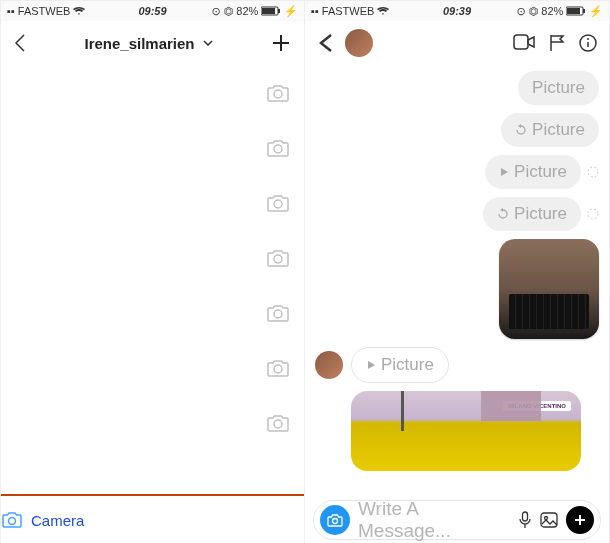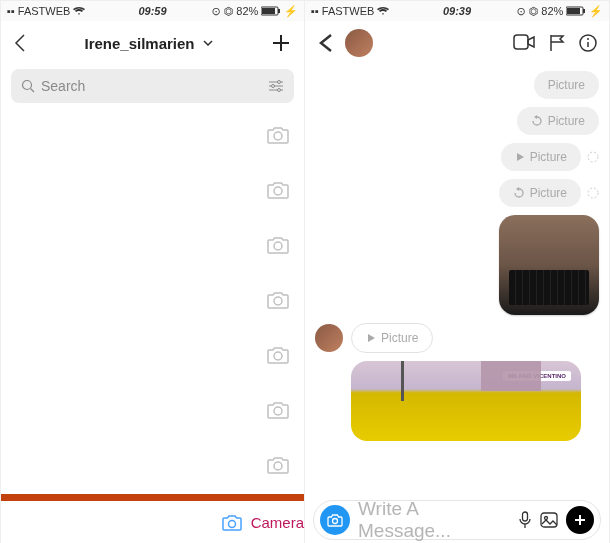--- a/index.html
+++ b/index.html
@@ -20,29 +20,29 @@
     
     .search-row { padding: 4px 10px; }
     .search-box { background: #ececec; border-radius: 8px; height: 34px; display: flex; align-items: center; padding: 0 10px; color: #8a8a8a; font-size: 14px; justify-content: space-between; }
     .search-box .left { display: flex; align-items: center; gap: 6px; }
     
     .convo-list { flex: 1; overflow: hidden; }
     .convo-row { height: 55px; display: flex; align-items: center; justify-content: space-between; padding: 0 14px; }
     .avatar-placeholder { width: 46px; height: 46px; border-radius: 50%; background: #fff; margin-left: -38px; }
     .convo-row .cam { color: #c0c0c0; }
     
-    .bottom-bar { height: 50px; border-top: 7px solid #c2410c; display: flex; align-items: center; justify-content: flex-end; color: #be185d; font-size: 15px; gap: 8px; }
+    .bottom-bar { height: 50px; border-top: 2px solid #c2410c; display: flex; align-items: center; justify-content: flex-start; color: #1d4ed8; font-size: 15px; gap: 8px; }
     
     
     .header2 { height: 44px; display: flex; align-items: center; justify-content: space-between; padding: 0 12px; }
     .avatar-sm { width: 28px; height: 28px; border-radius: 50%; background: linear-gradient(135deg, #8a5a44, #c08060); }
     .hdr-icons { display: flex; gap: 14px; color: #333; }
     
     .chat-body { flex: 1; overflow: hidden; padding: 6px 10px; display: flex; flex-direction: column; align-items: flex-end; gap: 8px; }
-    .bubble { background: #efefef; border-radius: 18px; padding: 7px 14px; color: #aaa; font-size: 12px; display: flex; align-items: center; gap: 5px; }
+    .bubble { background: #efefef; border-radius: 18px; padding: 7px 14px; color: #aaa; font-size: 17px; display: flex; align-items: center; gap: 5px; }
     .bubble-row { display: flex; align-items: center; gap: 6px; }
     .spinner { width: 12px; height: 12px; }
     
     .photo-thumb { width: 100px; height: 100px; border-radius: 16px; background: linear-gradient(180deg, #8b6f5c 0%, #6b5547 50%, #1a1a1a 100%); box-shadow: 0 1px 2px rgba(0,0,0,0.2); position: relative; overflow: hidden; }
     .photo-thumb::after { content:''; position:absolute; bottom: 10px; left: 10px; right: 10px; height: 35px; background: repeating-linear-gradient(90deg, #111 0, #111 6px, #222 6px, #222 7px); border-radius: 2px; }
     
     .incoming-row { align-self: flex-start; display: flex; align-items: center; gap: 8px; }
     .avatar-xs { width: 28px; height: 28px; border-radius: 50%; background: linear-gradient(135deg, #8a5a44, #c08060); }
     
     .wide-photo { align-self: flex-start; margin-left: 36px; width: 230px; height: 80px; border-radius: 16px; overflow: hidden; position: relative; background: linear-gradient(180deg, #d8c5d5 0%, #c5b5ce 35%, #d4b800 40%, #e8cc00 100%); }
@@ -103,37 +103,20 @@
             <path d="M1 1L5 5L9 1" stroke="#333" stroke-width="1.5" fill="none"></path>
           </svg>
       </span>
       <span class="plus-icon">
         <svg width="22" height="22" viewBox="0 0 22 22">
             <path d="M11 3V19M3 11H19" stroke="#222" stroke-width="2"></path>
           </svg>
       </span>
     </div>
 
-    <div class="search-row">
-      <div class="search-box">
-        <div class="left">
-          <svg width="14" height="14" viewBox="0 0 14 14">
-              <circle cx="6" cy="6" r="4.5" fill="none" stroke="#8a8a8a" stroke-width="1.2"></circle>
-              <path d="M9.5 9.5L13 13" stroke="#8a8a8a" stroke-width="1.2"></path>
-            </svg>
-          <span>Search</span>
-        </div>
-        <svg width="16" height="14" viewBox="0 0 16 14">
-            <path d="M1 3H15M1 7H15M1 11H15" stroke="#8a8a8a" stroke-width="1.2"></path>
-            <circle cx="11" cy="3" r="1.5" fill="#ececec" stroke="#8a8a8a"></circle>
-            <circle cx="5" cy="7" r="1.5" fill="#ececec" stroke="#8a8a8a"></circle>
-            <circle cx="11" cy="11" r="1.5" fill="#ececec" stroke="#8a8a8a"></circle>
-          </svg>
-      </div>
-    </div>
 
     <div class="convo-list">
       <div class="convo-row">
           <div class="avatar-placeholder"></div>
           <span class="cam">
             <svg width="24" height="22" viewBox="0 0 24 22">
               <path d="M3 6H7L8.5 4H15.5L17 6H21A1 1 0 0122 7V18A1 1 0 0121 19H3A1 1 0 012 18V7A1 1 0 013 6Z" fill="none" stroke="#c0c0c0" stroke-width="1.5"></path>
               <circle cx="12" cy="12" r="4" fill="none" stroke="#c0c0c0" stroke-width="1.5"></circle>
             </svg>
           </span>

